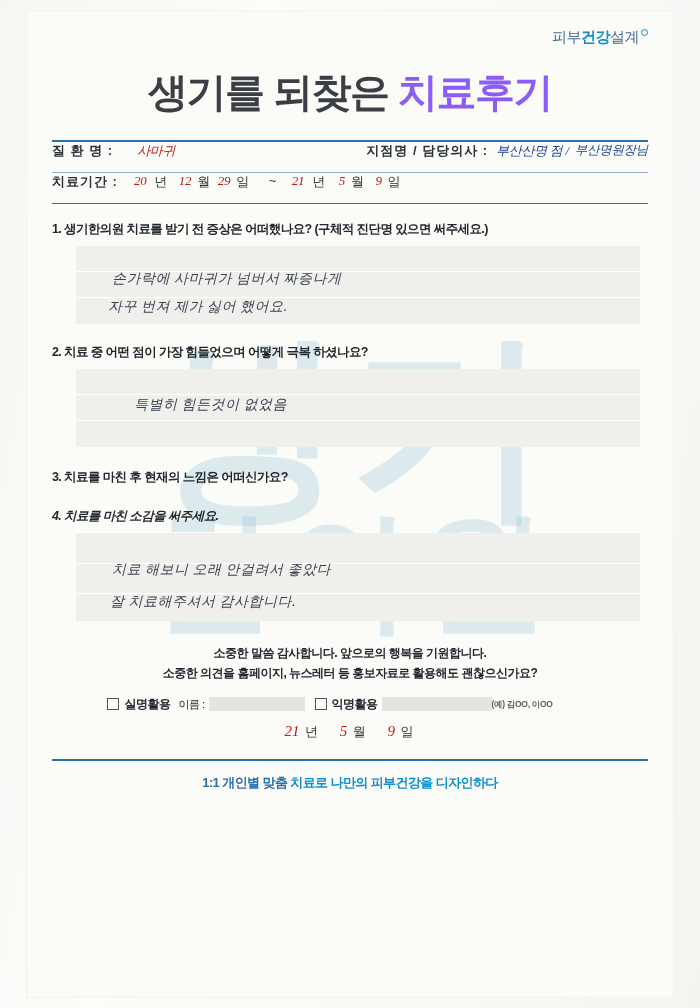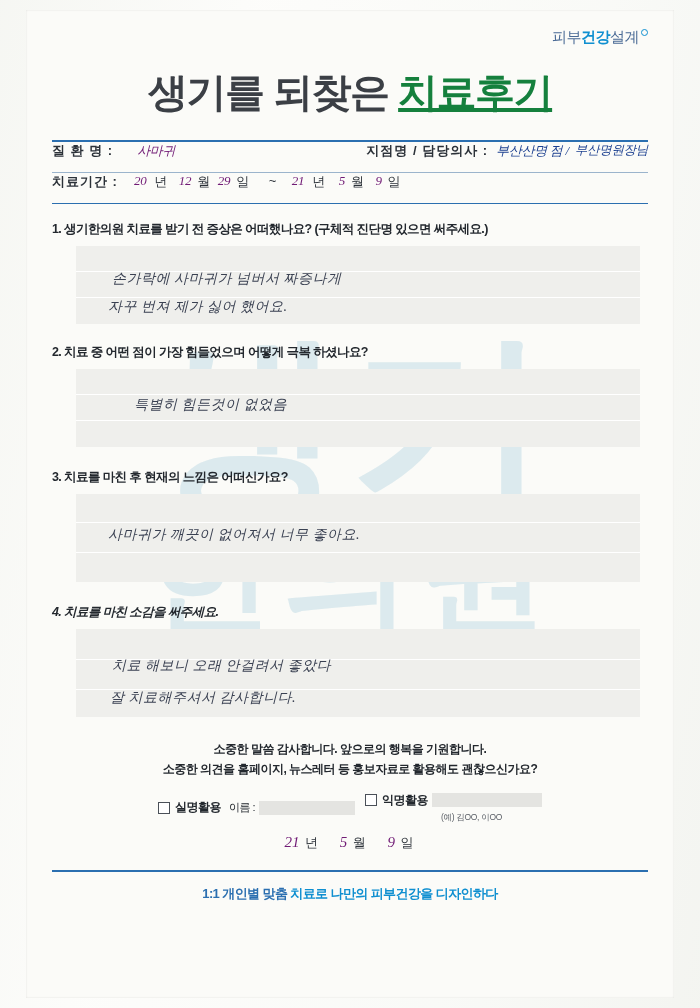--- a/index.html
+++ b/index.html
@@ -84,21 +84,21 @@
     margin-left: 2px;
   }
   h1.title {
     text-align: center;
     margin: 18px 0 0 0;
     font-size: 40px;
     font-weight: bold;
     color: #3b3f45;
     letter-spacing: -1.5px;
   }
-  h1.title .accent { color: #15803d; text-decoration: underline; }
+  h1.title .accent { color: #8b5cf6; }
   .subtitle {
     text-align: center;
     margin-top: 14px;
     font-size: 14.5px;
     font-weight: bold;
     color: #3b3f45;
     letter-spacing: -0.8px;
   }
 
   
@@ -125,21 +125,21 @@
     position: relative;
   }
   .label {
     font-weight: bold;
     color: #2b3138;
     letter-spacing: 1px;
     white-space: nowrap;
   }
   .hand {
     font-family: "Liberation Serif", serif;
-    color: #701a75;
+    color: #b91c1c;
     font-style: italic;
     letter-spacing: -0.3px;
   }
   .hand-blue { color: #1b3f8f; }
   .hand-sm { font-size: 12.5px; }
   .grow { flex: 1; }
 
   
   .q {
     margin-top: 17px;
@@ -207,21 +207,21 @@
     display: inline-block;
     width: 96px;
     height: 14px;
     background: #e4e4e1;
     vertical-align: -3px;
     margin-left: 4px;
   }
   .namebox.wide { width: 110px; }
   .tiny {
     font-size: 8.5px;
-    font-weight: normal;
+    font-weight: bold;
     color: #5c6168;
     text-align: right;
     margin-top: 3px;
     margin-right: 40px;
     letter-spacing: -0.3px;
   }
   .dateline {
     margin-top: 10px;
     text-align: center;
     font-size: 13px;
@@ -238,21 +238,21 @@
   .footer-text {
     margin-top: 13px;
     text-align: center;
     font-size: 13px;
     font-weight: bold;
     color: #0f8fd0;
     letter-spacing: -0.6px;
   }
   .footer-text .dark { color: #2b6fb0; }
 
-  .opt-group { display: flex; flex-direction: column; }
+  .opt-group { display: flex; flex-direction: row; }
   .opt-inline { display: flex; align-items: center; }
 </style>
 </head>
 <body>
 
 <div id="page">
   <div class="sheet"></div>
 
   <div class="watermark">
     <span>생기</span>
@@ -322,25 +322,20 @@
     <div class="answer">
       <div class="ansline" style="top:25px;"></div>
       <div class="ansline" style="top:51px;"></div>
       <div class="writing" style="left:58px; top:27px;">특별히 힘든것이 없었음</div>
     </div>
 
     <div class="q" style="margin-top:22px;">
       <span>3.</span>
       <span>치료를 마친 후 현재의 느낌은 어떠신가요?</span>
     </div>
-    <div class="answer tall">
-      <div class="ansline" style="top:28px;"></div>
-      <div class="ansline" style="top:58px;"></div>
-      <div class="writing" style="left:32px; top:32px;">사마귀가 깨끗이 없어져서 너무 좋아요.</div>
-    </div>
 
     <div class="q" style="margin-top:22px;font-style:italic;">
       <span>4.</span>
       <span>치료를 마친 소감을 써주세요.</span>
     </div>
     <div class="answer tall">
       <div class="ansline" style="top:30px;"></div>
       <div class="ansline" style="top:60px;"></div>
       <div class="writing" style="left:36px; top:28px;">치료 해보니 오래 안걸려서 좋았다</div>
       <div class="writing" style="left:34px; top:60px;">잘 치료해주셔서 감사합니다.</div>

